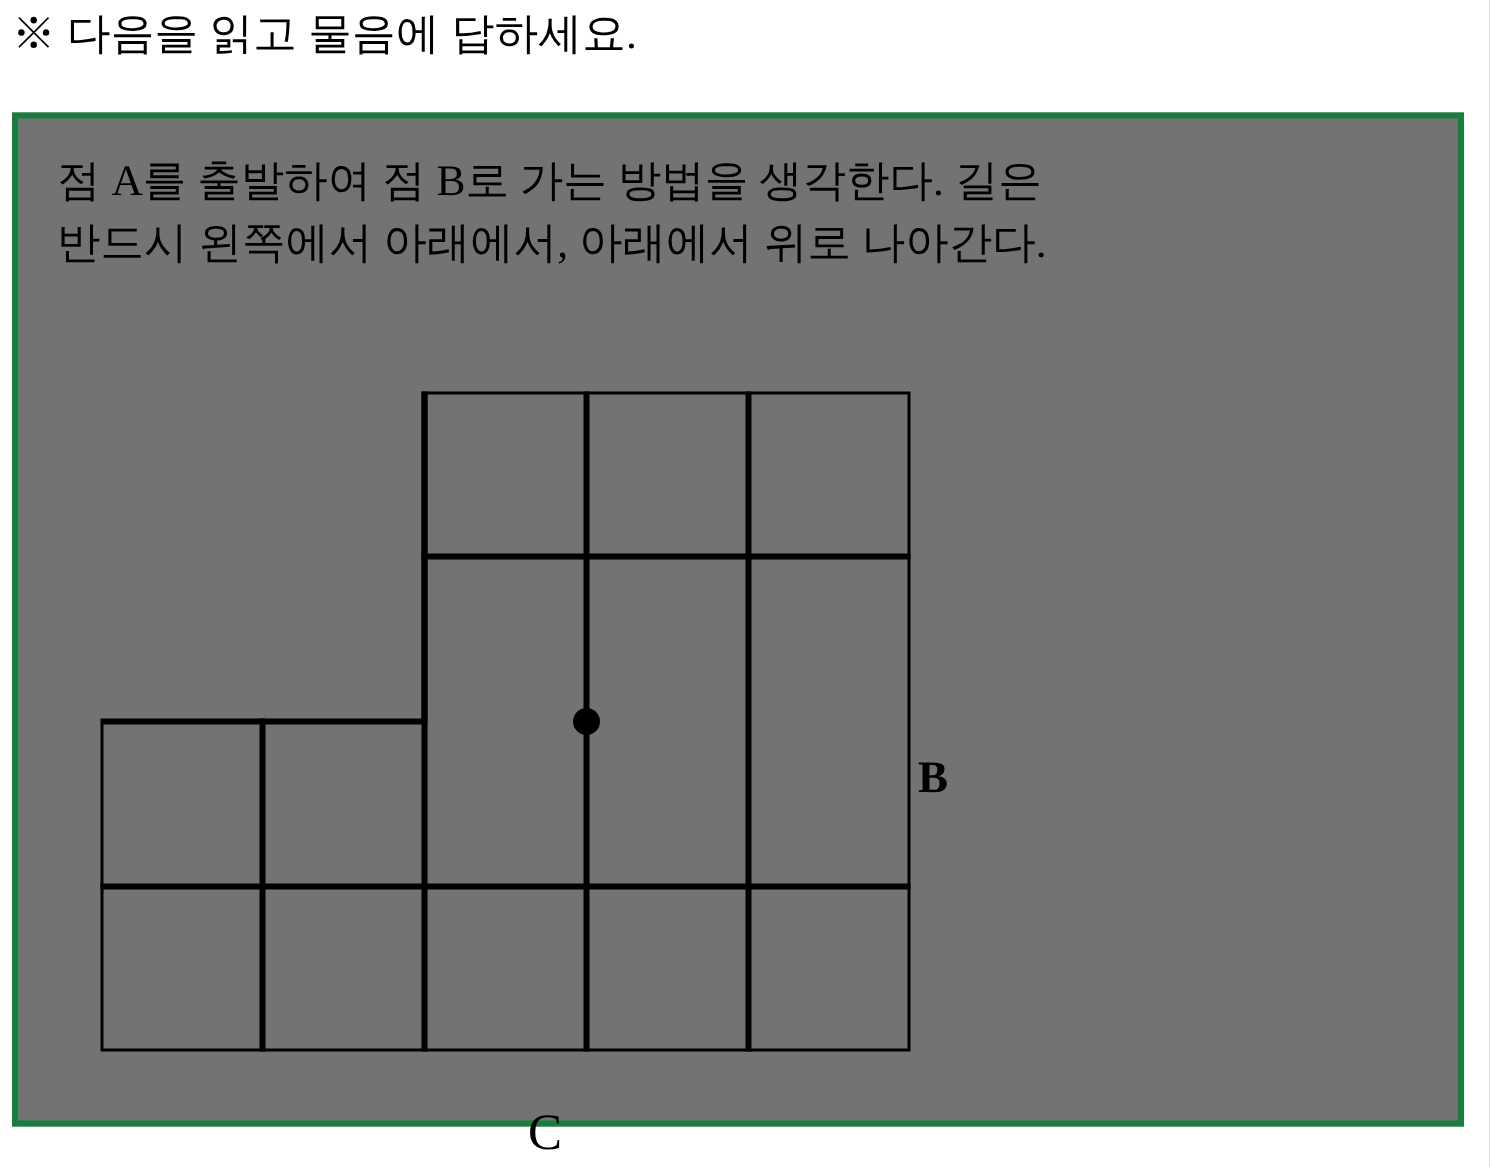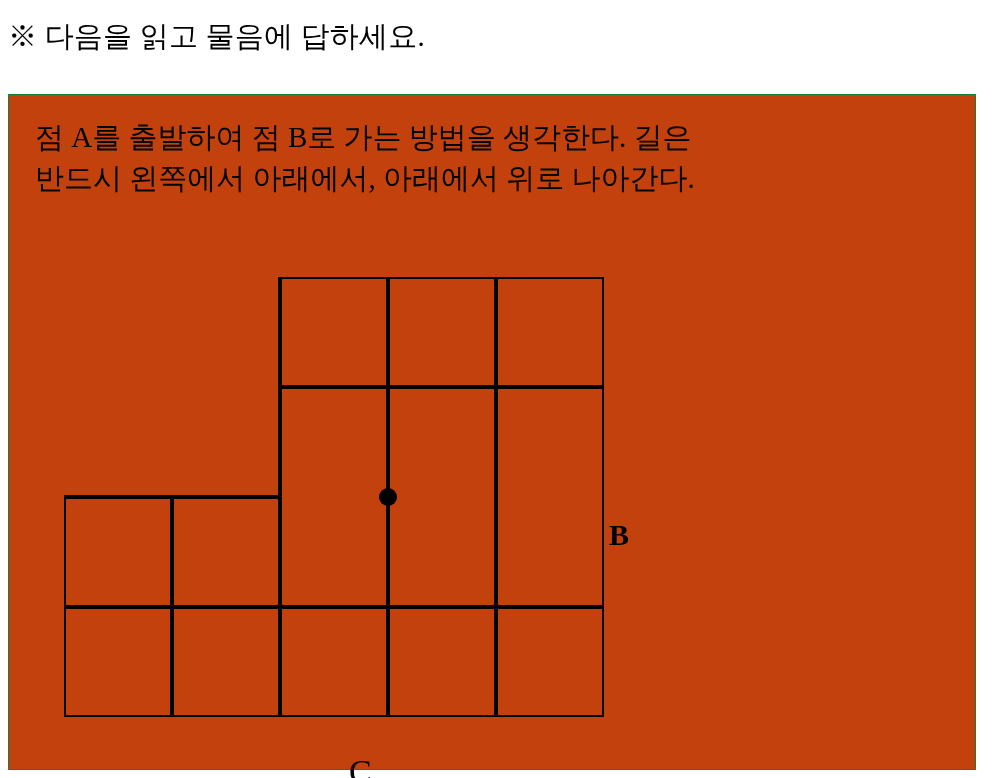--- a/index.html
+++ b/index.html
@@ -16,35 +16,35 @@
     overflow: hidden;
   }
   .page {
     position: relative;
     width: 993px;
     height: 778px;
   }
   .instruction {
     position: absolute;
     left: 8px;
-    top: 17px;
+    top: 3px;
     font-size: 29px;
     font-family: "Liberation Serif", serif;
     letter-spacing: 0.2px;
     white-space: nowrap;
   }
   .problem-box {
     position: absolute;
     left: 8px;
-    top: 94px;
+    top: 75px;
     width: 968px;
     height: 676px;
-    border: 1px solid #15803d;
+    border: 4px solid #15803d;
     box-sizing: border-box;
-    background: #c2410c;
+    background: #737373;
   }
   .stem {
     position: absolute;
     left: 26px;
     top: 22px;
     width: 918px;
     font-size: 29px;
     line-height: 1.42;
     font-family: "Liberation Serif", serif;
   }

